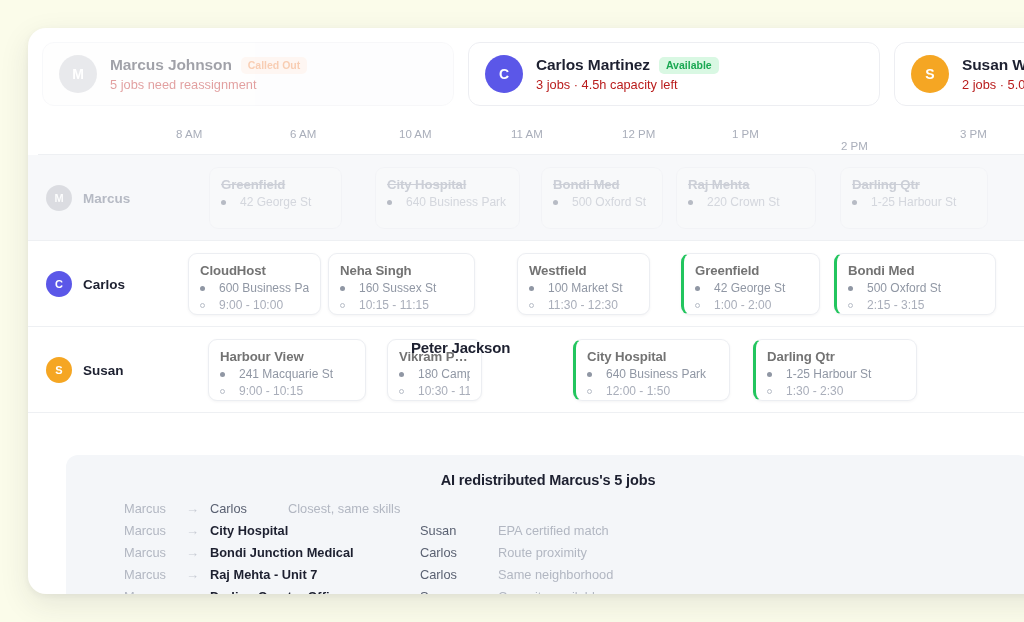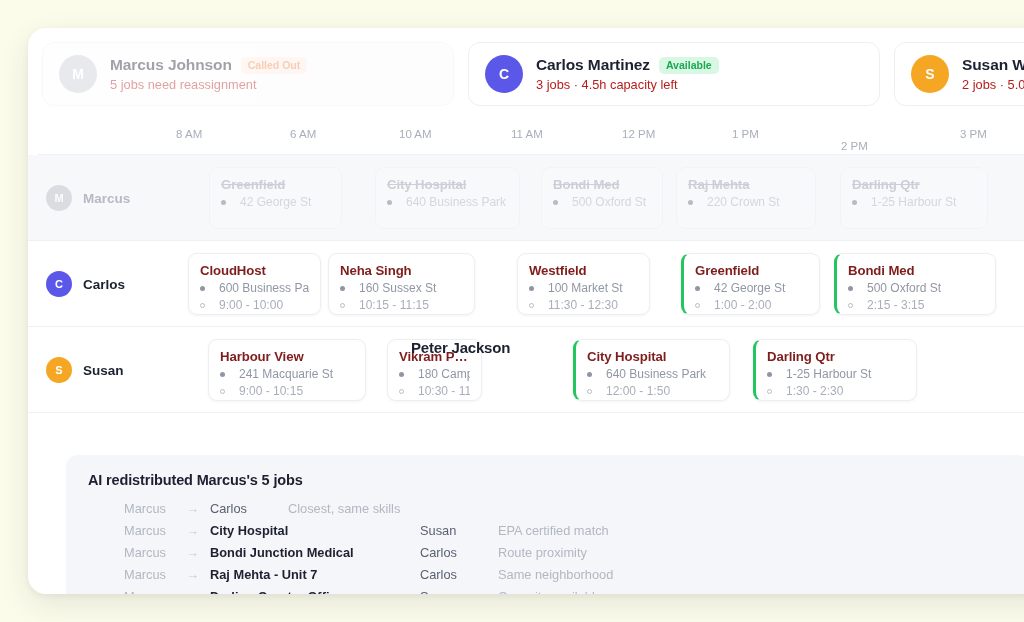--- a/index.html
+++ b/index.html
@@ -114,21 +114,21 @@
   }
   .job.ghost {
     background: #f9fafb;
     border-color: #f0f1f4;
     box-shadow: none;
     opacity: .62;
   }
   .job.reassigned { border-left: 3px solid #22c55e; padding-left: 11px; }
 
   .job-title {
-    font-size: 13.2px; font-weight: 700; color: #7f1d1d;
+    font-size: 13.2px; font-weight: 700; color: #737373;
     white-space: nowrap; overflow: hidden; text-overflow: ellipsis;
     letter-spacing: -.1px;
   }
   .ghost .job-title { color: #b2b7c2; text-decoration: line-through; }
 
   .job-line {
     display: flex; align-items: center; gap: 14px;
     font-size: 12px; color: #9097a4; margin-top: 3px;
     white-space: nowrap; overflow: hidden;
   }
@@ -153,21 +153,21 @@
   .ai-panel {
     position: absolute;
     left: 38px; top: 427px;
     width: 964px; height: 170px;
     background: #f4f6f9;
     border-radius: 12px;
     padding: 17px 22px;
   }
   .ai-title {
     font-size: 14.5px; font-weight: 700; color: #1d2030;
-    letter-spacing: -.15px; margin-bottom: 9px;
+    letter-spacing: -.15px; margin-bottom: 9px; text-align: center;
   }
   .ai-row {
     display: flex; align-items: center;
     height: 22px; font-size: 12.8px;
   }
   .ai-from { width: 62px; color: #b2b7c2; padding-left: 36px; box-sizing: content-box; }
   .ai-arrow { width: 24px; color: #c7cbd4; font-size: 13px; }
   .ai-job { width: 210px; font-weight: 700; color: #1d2030; }
   .ai-to { width: 78px; color: #5a6172; }
   .ai-reason { color: #b2b7c2; }

